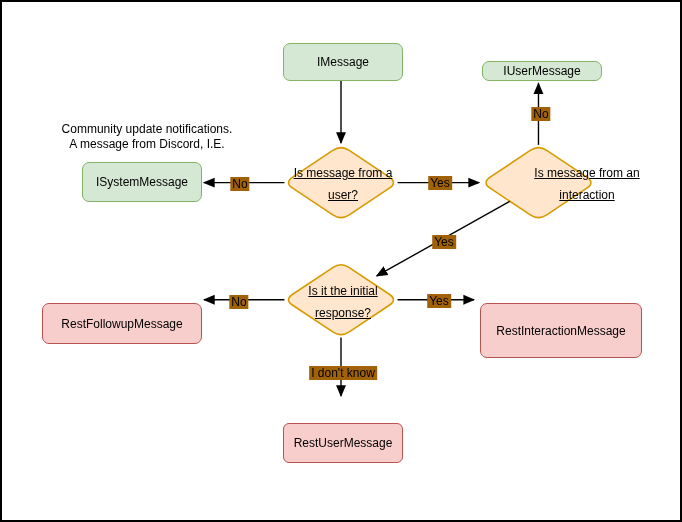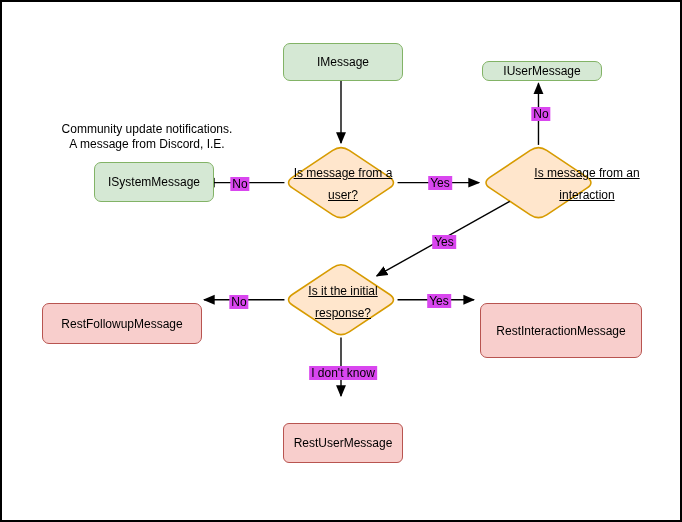--- a/index.html
+++ b/index.html
@@ -29,21 +29,21 @@
     position:absolute;
     display:flex;align-items:center;justify-content:center;
     text-align:center;
     line-height:22px;
     pointer-events:none;
     text-decoration:underline;
   }
   .edge-label{
     position:absolute;
     transform:translate(-50%,-50%);
-    background:#d946ef;
+    background:#a16207;
     padding:0 2px;
     white-space:nowrap;
     line-height:14px;
   }
   .note{
     position:absolute;
     text-align:center;
     line-height:14.5px;
   }
 </style>
@@ -75,21 +75,21 @@
   </svg>
 
   <div class="node green" style="left:281px;top:41px;width:120px;height:38px;">
     <span>IMessage</span>
   </div>
 
   <div class="node green" style="left:480px;top:59px;width:120px;height:20px;">
     <span>IUserMessage</span>
   </div>
 
-  <div class="node green" style="left:80px;top:160px;width:120px;height:40px;margin-left:12px;">
+  <div class="node green" style="left:80px;top:160px;width:120px;height:40px;">
     <span>ISystemMessage</span>
   </div>
 
   <div class="node red" style="left:40px;top:280px;width:160px;height:41px;">
     <span>RestFollowupMessage</span>
   </div>
 
   <div class="node red" style="left:478px;top:280px;width:162px;height:55px;">
     <span>RestInteractionMessage</span>
   </div>

